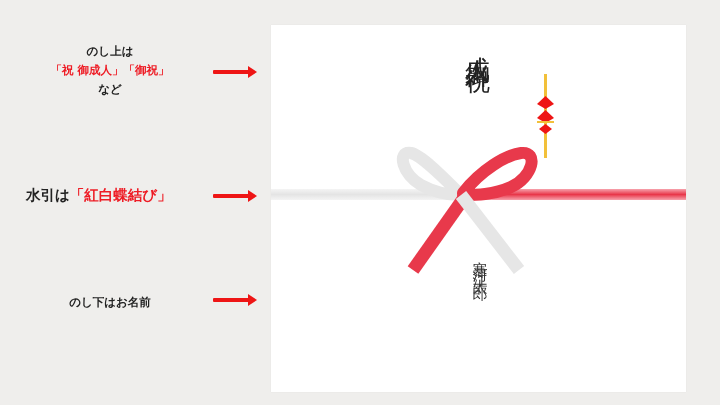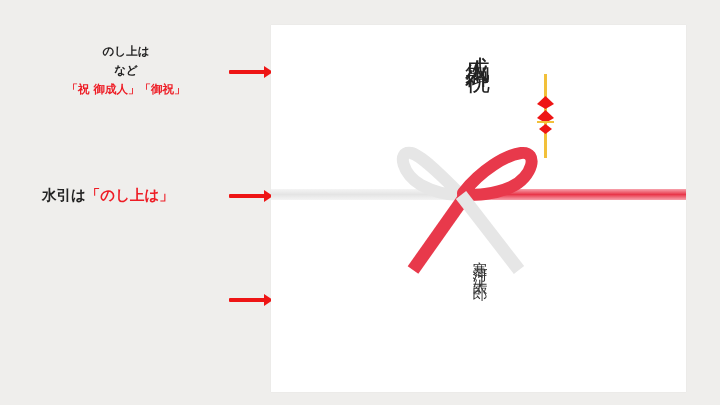--- a/index.html
+++ b/index.html
@@ -2,21 +2,21 @@
 <html><head>
 <meta charset="utf-8">
 <style>
   html, body { margin: 0; padding: 0; }
   body {
     width: 720px; height: 405px; overflow: hidden;
     background: #efeeec;
     position: relative;
     font-family: "DejaVu Sans", "Liberation Sans", sans-serif;
   }
-  .labels { position: absolute; left: 16px; top: 0; width: 222px; height: 405px; }
+  .labels { position: absolute; left: 0; top: 0; width: 222px; height: 405px; }
   .label-block {
     position: absolute; text-align: center; font-size: 11.5px; line-height: 19px;
     color: #222; font-weight: bold;
   }
   .label-top { left: 30px; top: 42px; width: 160px; }
   .label-mid { left: 26px; top: 186px; font-size: 14.5px; text-align: left; white-space: nowrap; }
   .label-bot { left: 50px; top: 293px; width: 120px; }
   .red { color: #ee1c25; }
   .line { display: block; white-space: nowrap; }
   .arrow {
@@ -38,30 +38,33 @@
   .omote { left: 190px; top: 11px; font-size: 25px; letter-spacing: 4px; font-weight: normal; }
   .name { left: 199px; top: 224px; font-size: 15px; letter-spacing: 6px; color: #333; }
   svg.deco { position: absolute; left: 0; top: 0; }
 </style>
 </head>
 <body>
 
 <div class="labels">
   <div class="label-block label-top">
     <span class="line">のし上は</span>
+    <span class="line red">「祝 御成人」「御祝」</span>
     <span class="line">など</span>
-    <span class="line red">「祝 御成人」「御祝」</span>
   </div>
   <div class="arrow" style="left:213px; top:70px; width:40px;"></div>
 
   <div class="label-block label-mid">
-    <span>水引は</span><span class="red">「のし上は」</span>
+    <span>水引は</span><span class="red">「紅白蝶結び」</span>
   </div>
   <div class="arrow" style="left:213px; top:194px; width:40px;"></div>
 
+  <div class="label-block label-bot">
+    <span class="line">のし下はお名前</span>
+  </div>
   <div class="arrow" style="left:213px; top:298px; width:40px;"></div>
 </div>
 
 <div class="card">
   <svg class="deco" width="415" height="367" viewBox="0 0 415 367">
     <defs>
       <linearGradient id="rg" x1="0" y1="0" x2="0" y2="1">
         <stop offset="0" stop-color="#f7a3ad"></stop>
         <stop offset="0.5" stop-color="#e8374a"></stop>
         <stop offset="1" stop-color="#f7a3ad"></stop>

